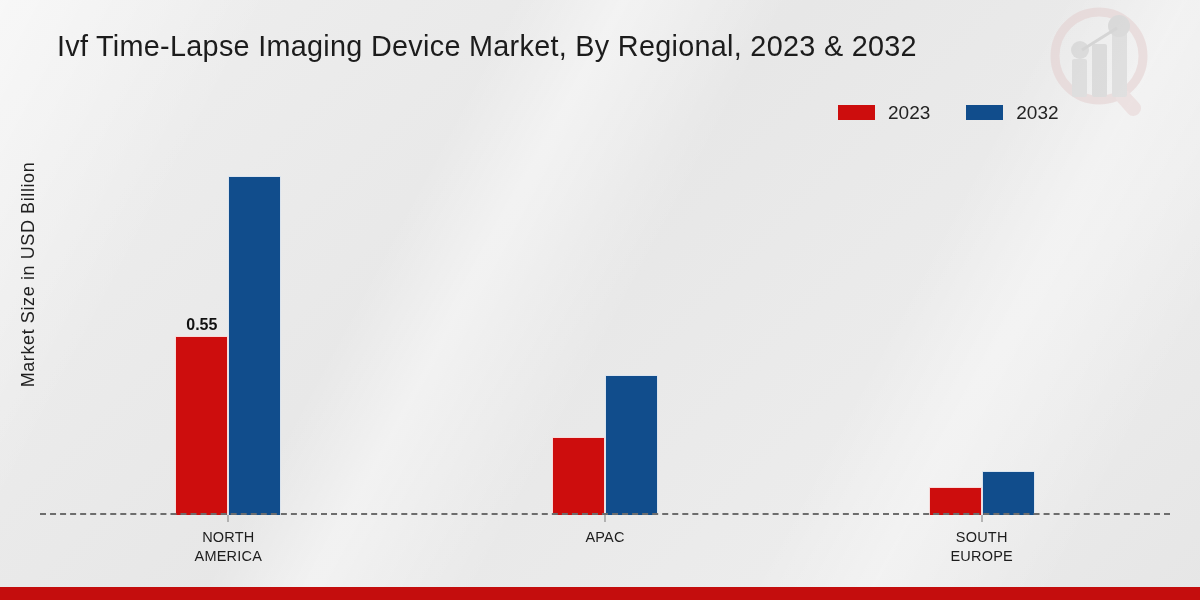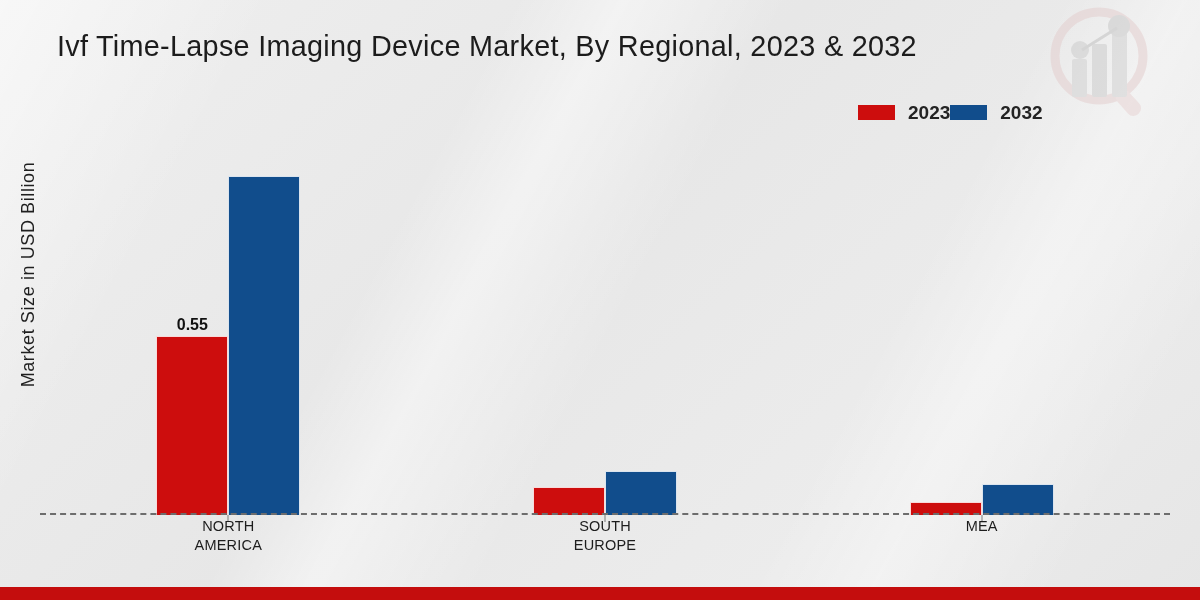--- a/index.html
+++ b/index.html
@@ -53,25 +53,25 @@
     color: #1c1c1c;
     white-space: nowrap;
     font-family: "Liberation Sans", sans-serif;
     transform: scaleX(0.96);
     transform-origin: left center;
   }
 
   
   .legend {
     position: absolute;
-    left: 858px;
+    left: 838px;
     top: 103px;
     display: flex;
     align-items: center;
-    font-weight: bold;
+    gap: 36px;
   }
   .legend-item {
     display: flex;
     align-items: center;
     gap: 13px;
   }
   .legend-swatch {
     width: 37px;
     height: 15px;
     display: block;
@@ -130,21 +130,21 @@
   .bars {
     position: absolute;
     bottom: 0;
     left: 50%;
     transform: translateX(-50%);
     display: flex;
     align-items: flex-end;
     height: 100%;
   }
   .bar {
-    width: 72px;
+    width: 53px;
     position: relative;
     box-sizing: border-box;
     border: 1px solid rgba(255,255,255,0.85);
     border-bottom: none;
   }
   .bar.red  { background: #cd0d0d; }
   .bar.blue { background: #114d8c; }
 
   .bar-value {
     position: absolute;
@@ -167,21 +167,21 @@
     height: 7px;
     background: #7a7a7a;
     transform: translateX(-50%);
   }
 
   .cat-label {
     position: absolute;
     top: 100%;
     left: 50%;
     transform: translateX(-50%);
-    margin-top: 2px;
+    margin-top: 13px;
     font-size: 14.5px;
     color: #1d1d1d;
     text-align: center;
     line-height: 1.28;
     white-space: pre-line;
     letter-spacing: 0.2px;
     font-family: "Liberation Sans", sans-serif;
   }
 
   
@@ -235,33 +235,33 @@
               <span class="bar-value">0.55</span>
             </div>
             <div class="bar blue" style="height: 339.13px; background: rgb(17, 77, 140);"></div>
           </div>
           <span class="tick"></span>
           <div class="cat-label">NORTH
 AMERICA</div>
         </div>
         <div class="group">
           <div class="bars">
+            <div class="bar red" style="height: 78.2609px; background: rgb(205, 13, 13);"></div>
+            <div class="bar blue" style="height: 140.217px; background: rgb(17, 77, 140);"></div>
+          </div>
+          <span class="tick"></span>
+          <div class="cat-label">APAC</div>
+        </div>
+        <div class="group">
+          <div class="bars">
             <div class="bar red" style="height: 27.7174px; background: rgb(205, 13, 13);"></div>
             <div class="bar blue" style="height: 44.0217px; background: rgb(17, 77, 140);"></div>
           </div>
           <span class="tick"></span>
           <div class="cat-label">SOUTH
 EUROPE</div>
         </div>
-        <div class="group">
-          <div class="bars">
-            <div class="bar red" style="height: 13.0435px; background: rgb(205, 13, 13);"></div>
-            <div class="bar blue" style="height: 30.9783px; background: rgb(17, 77, 140);"></div>
-          </div>
-          <span class="tick"></span>
-          <div class="cat-label">MEA</div>
-        </div>
       </div>
     <div class="baseline"></div>
   </div>
 
   <div class="footer-bar"></div>
 </div>
 
 </body></html>

